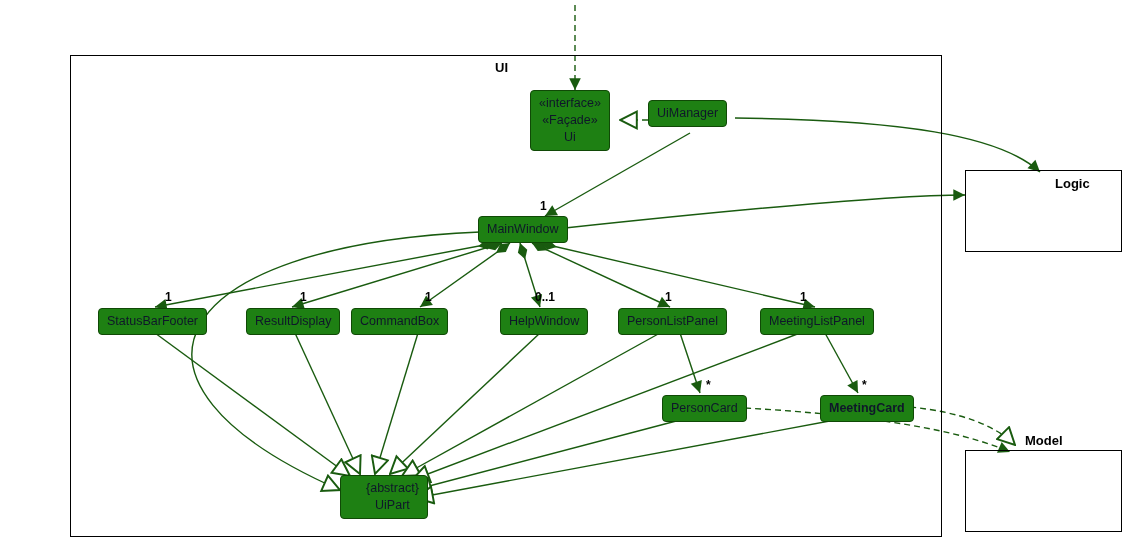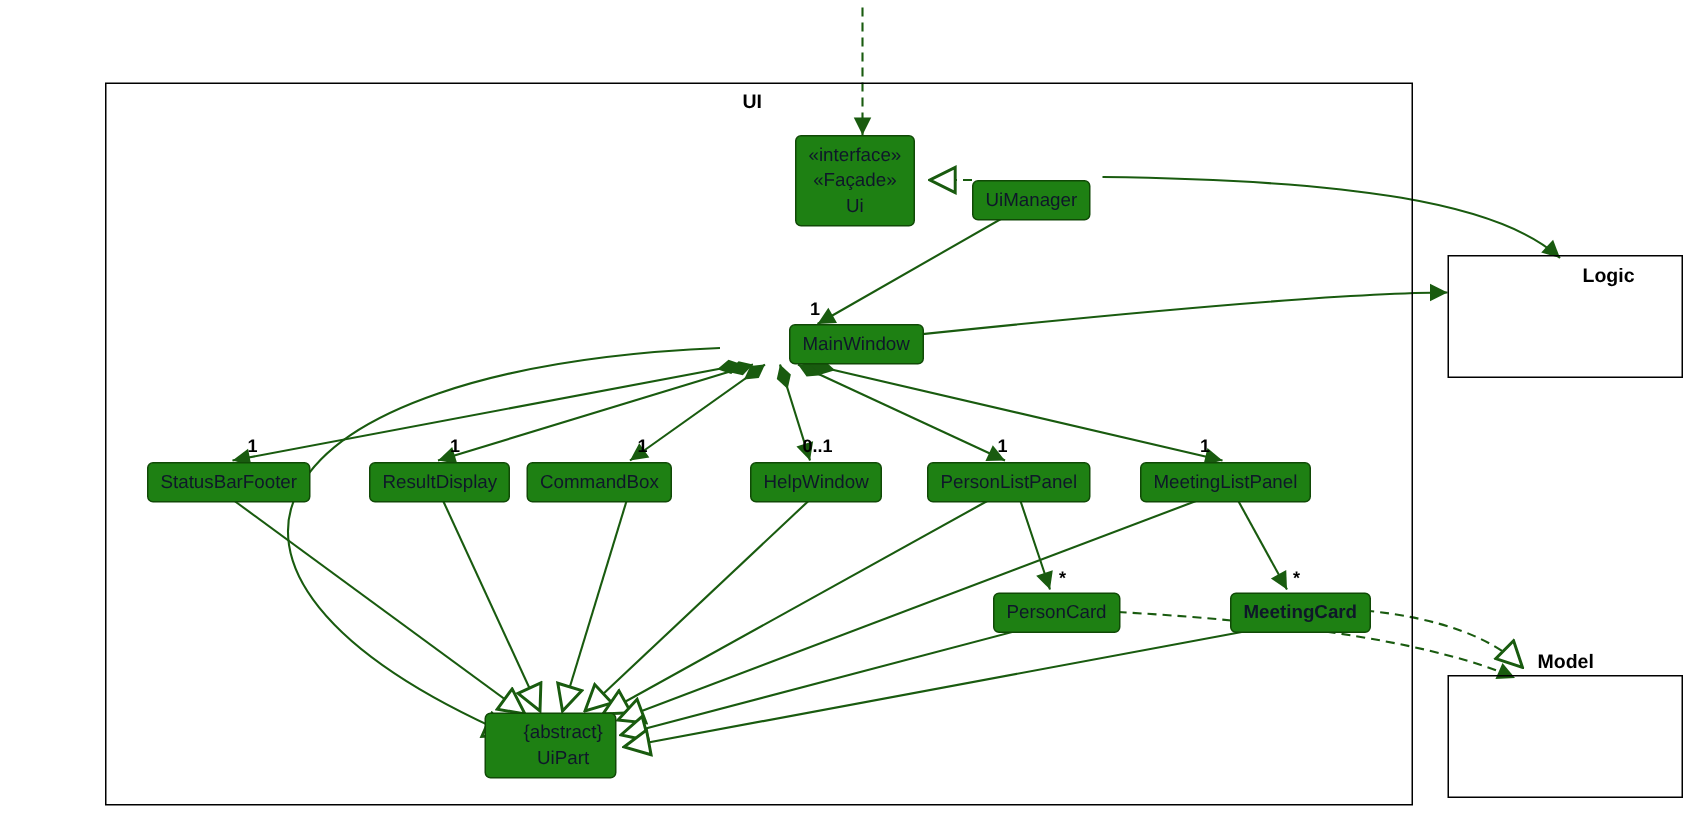--- a/index.html
+++ b/index.html
@@ -106,25 +106,25 @@
 
 <div class="package-box" style="left:965px; top:450px; width:155px; height:80px;"></div>
 <div class="package-label" style="left:1025px; top:433px;">Model</div>
 
 <div class="node" style="left:530px; top:90px;">
   <span>«interface»</span><br>
   <span>«Façade»</span><br>
   <span>Ui</span>
 </div>
 
-<div class="node" style="left:648px; top:120px;">
+<div class="node" style="left:648px; top:100px;">
   <span>UiManager</span>
 </div>
 
-<div class="node" style="left:478px; top:216px;margin-left:48px;">
+<div class="node" style="left:478px; top:216px;">
   <span>MainWindow</span>
 </div>
 
 <div class="node" style="left:98px; top:308px;">
   <span>StatusBarFooter</span>
 </div>
 <div class="node" style="left:246px; top:308px;">
   <span>ResultDisplay</span>
 </div>
 <div class="node" style="left:351px; top:308px;">
@@ -140,21 +140,21 @@
   <span>MeetingListPanel</span>
 </div>
 
 <div class="node" style="left:662px; top:395px;">
   <span>PersonCard</span>
 </div>
 <div class="node" style="left:820px; top:395px;font-weight:bold;">
   <span>MeetingCard</span>
 </div>
 
-<div class="node" style="left:323px; top:475px;padding-left:25px;">
+<div class="node" style="left:340px; top:475px;padding-left:25px;">
   <span>{abstract}</span><br>
   <span>UiPart</span>
 </div>
 
 <div class="mult" style="left:540px; top:199px;">1</div>
 <div class="mult" style="left:165px; top:290px;">1</div>
 <div class="mult" style="left:300px; top:290px;">1</div>
 <div class="mult" style="left:425px; top:290px;">1</div>
 <div class="mult" style="left:535px; top:290px;">0..1</div>
 <div class="mult" style="left:665px; top:290px;">1</div>

